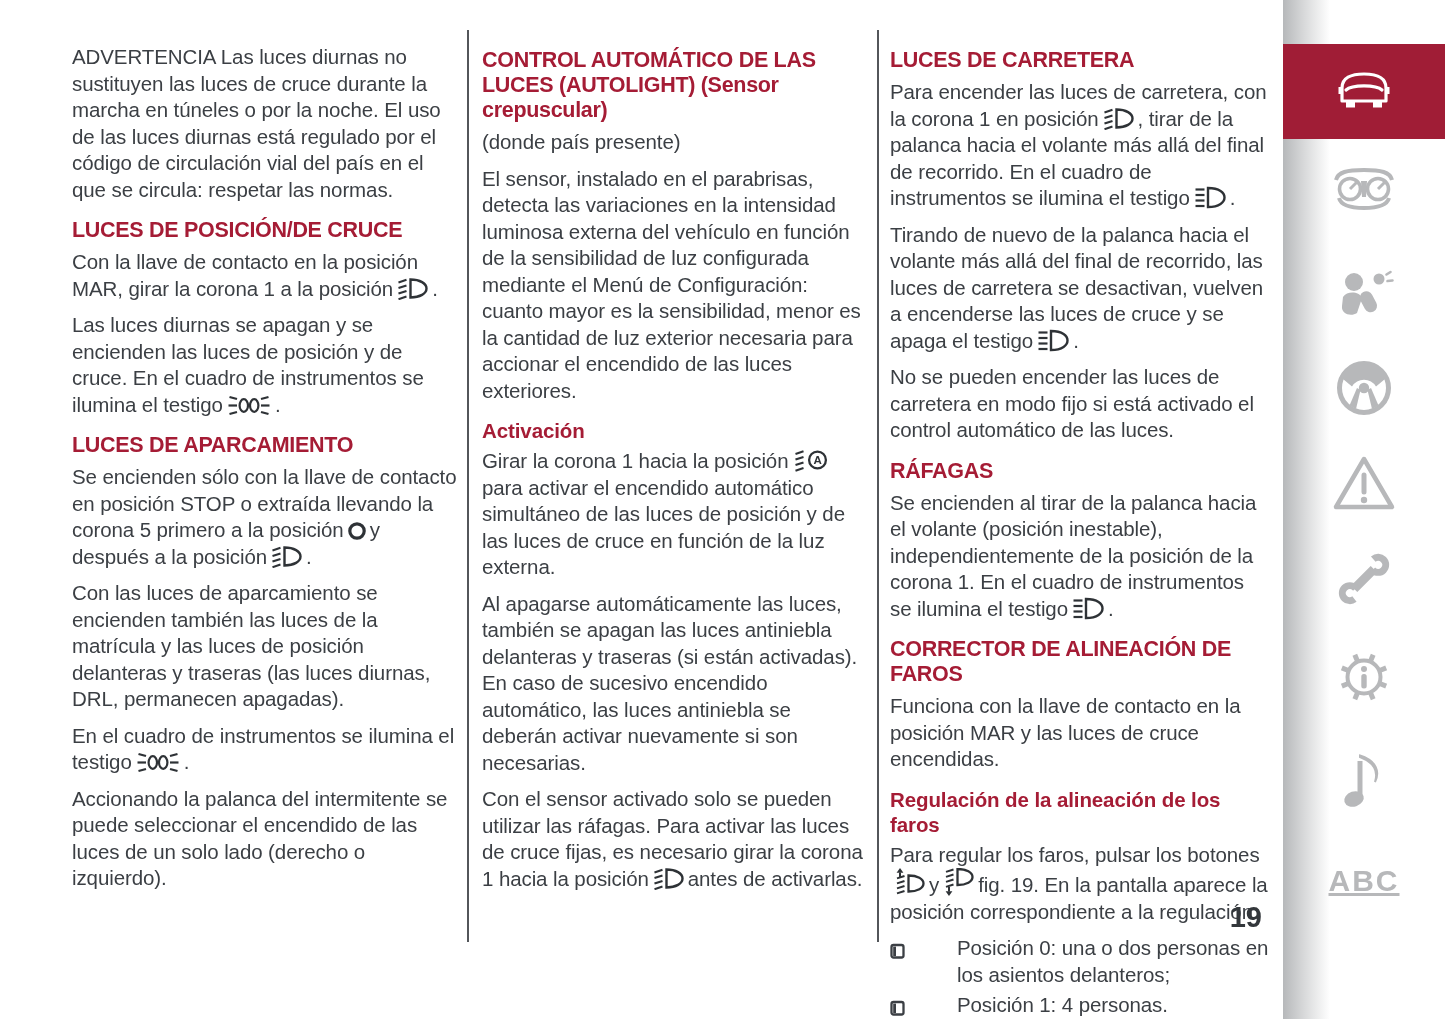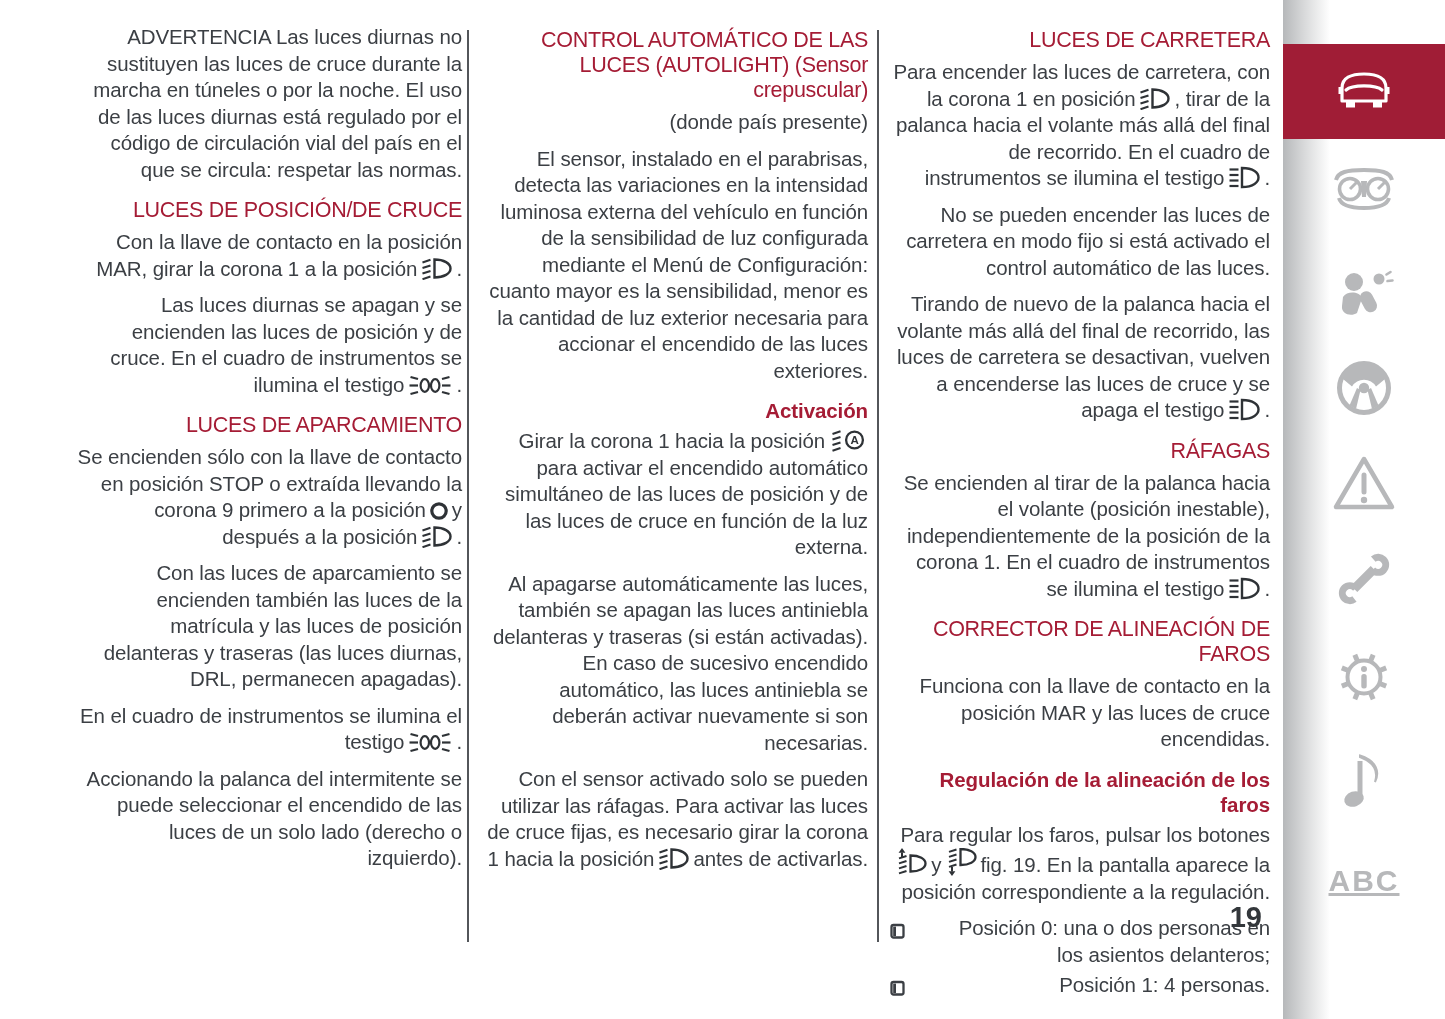--- a/index.html
+++ b/index.html
@@ -4,28 +4,28 @@
 <style>
   html,body{margin:0;padding:0;}
   body{
     width:1445px;height:1019px;background:#ffffff;
     font-family:"Liberation Sans","DejaVu Sans",sans-serif;
     color:#3b3f44;
   }
   .page{position:relative;width:1445px;height:1019px;background:#fff;overflow:hidden;}
 
   
-  .col{position:absolute;top:24px;font-size:20.5px;line-height:26.5px;letter-spacing:-0.1px;text-align:right;}
+  .col{position:absolute;top:44px;font-size:20.5px;line-height:26.5px;letter-spacing:-0.1px;}
   .col[data-col="0"]{left:72px;width:390px;}
   .col[data-col="1"]{left:482px;width:386px;}
   .col[data-col="2"]{left:890px;width:380px;}
   .col p{margin:0 0 10px 0;}
   .col h2{
     font-size:21.5px;line-height:25px;margin:15px 0 6px 0;
-    color:#a51c35;letter-spacing:-0.3px;font-weight:normal;
+    color:#a51c35;letter-spacing:-0.3px;font-weight:bold;
   }
   .col h3{
     font-size:20.5px;line-height:25px;margin:14px 0 5px 0;
     color:#a51c35;font-weight:bold;
   }
   .col h2:first-child, .col h3:first-child{margin-top:4px;}
   .divider{position:absolute;top:30px;height:912px;width:1.5px;background:#53565a;}
   #divider-1{left:467px;}
   #divider-2{left:877px;}
 
@@ -80,21 +80,21 @@
               <line x1="11" y1="10.5" x2="2.5" y2="10.5"></line>
               <line x1="11" y1="17" x2="3.5" y2="19"></line>
               <ellipse cx="17.8" cy="10.5" rx="4.2" ry="6.3"></ellipse>
               <ellipse cx="28.2" cy="10.5" rx="4.2" ry="6.3"></ellipse>
               <line x1="35" y1="4" x2="42.5" y2="2"></line>
               <line x1="35" y1="10.5" x2="43.5" y2="10.5"></line>
               <line x1="35" y1="17" x2="42.5" y2="19"></line>
             </g>
           </svg></span><span>.</span></p>
       <h2>LUCES DE APARCAMIENTO</h2>
-      <p><span>Se encienden sólo con la llave de contacto en posición STOP o extraída llevando la corona 9 primero a la posición</span><span class="inline-icon"><svg width="20" height="20" viewBox="0 0 20 20">
+      <p><span>Se encienden sólo con la llave de contacto en posición STOP o extraída llevando la corona 5 primero a la posición</span><span class="inline-icon"><svg width="20" height="20" viewBox="0 0 20 20">
             <circle cx="10" cy="10" r="7.2" fill="none" stroke="currentColor" stroke-width="3.2"></circle>
           </svg></span><span>y después a la posición</span><span class="inline-icon"><svg width="33" height="23" viewBox="0 0 33 23">
             <path d="M14.5 2.5 C24 2.5 30.5 6.5 30.5 11.5 C30.5 16.5 24 20.5 14.5 20.5 Z" fill="none" stroke="currentColor" stroke-width="2.4"></path>
             <g stroke="currentColor" stroke-width="2.1">
               <line x1="10.5" y1="2.8" x2="2.5" y2="5.4"></line>
               <line x1="10.5" y1="8.4" x2="2.5" y2="11"></line>
               <line x1="10.5" y1="14" x2="2.5" y2="16.6"></line>
               <line x1="10.5" y1="19.6" x2="2.5" y2="22.2"></line>
             </g>
           </svg></span><span>.</span></p>
@@ -153,30 +153,30 @@
             </g>
           </svg></span><span>, tirar de la palanca hacia el volante más allá del final de recorrido. En el cuadro de instrumentos se ilumina el testigo</span><span class="inline-icon"><svg width="34" height="23" viewBox="0 0 34 23">
             <path d="M15 2 C26.5 2 31.5 7 31.5 11.5 C31.5 16 26.5 21 15 21 Z" fill="none" stroke="currentColor" stroke-width="2.4"></path>
             <g stroke="currentColor" stroke-width="2.2">
               <line x1="2.5" y1="3.5" x2="11.5" y2="3.5"></line>
               <line x1="2.5" y1="9" x2="11.5" y2="9"></line>
               <line x1="2.5" y1="14.5" x2="11.5" y2="14.5"></line>
               <line x1="2.5" y1="20" x2="11.5" y2="20"></line>
             </g>
           </svg></span><span>.</span></p>
-      <p><span>No se pueden encender las luces de carretera en modo fijo si está activado el control automático de las luces.</span></p>
       <p><span>Tirando de nuevo de la palanca hacia el volante más allá del final de recorrido, las luces de carretera se desactivan, vuelven a encenderse las luces de cruce y se apaga el testigo</span><span class="inline-icon"><svg width="34" height="23" viewBox="0 0 34 23">
             <path d="M15 2 C26.5 2 31.5 7 31.5 11.5 C31.5 16 26.5 21 15 21 Z" fill="none" stroke="currentColor" stroke-width="2.4"></path>
             <g stroke="currentColor" stroke-width="2.2">
               <line x1="2.5" y1="3.5" x2="11.5" y2="3.5"></line>
               <line x1="2.5" y1="9" x2="11.5" y2="9"></line>
               <line x1="2.5" y1="14.5" x2="11.5" y2="14.5"></line>
               <line x1="2.5" y1="20" x2="11.5" y2="20"></line>
             </g>
           </svg></span><span>.</span></p>
+      <p><span>No se pueden encender las luces de carretera en modo fijo si está activado el control automático de las luces.</span></p>
       <h2>RÁFAGAS</h2>
       <p><span>Se encienden al tirar de la palanca hacia el volante (posición inestable), independientemente de la posición de la corona 1. En el cuadro de instrumentos se ilumina el testigo</span><span class="inline-icon"><svg width="34" height="23" viewBox="0 0 34 23">
             <path d="M15 2 C26.5 2 31.5 7 31.5 11.5 C31.5 16 26.5 21 15 21 Z" fill="none" stroke="currentColor" stroke-width="2.4"></path>
             <g stroke="currentColor" stroke-width="2.2">
               <line x1="2.5" y1="3.5" x2="11.5" y2="3.5"></line>
               <line x1="2.5" y1="9" x2="11.5" y2="9"></line>
               <line x1="2.5" y1="14.5" x2="11.5" y2="14.5"></line>
               <line x1="2.5" y1="20" x2="11.5" y2="20"></line>
             </g>
           </svg></span><span>.</span></p>

